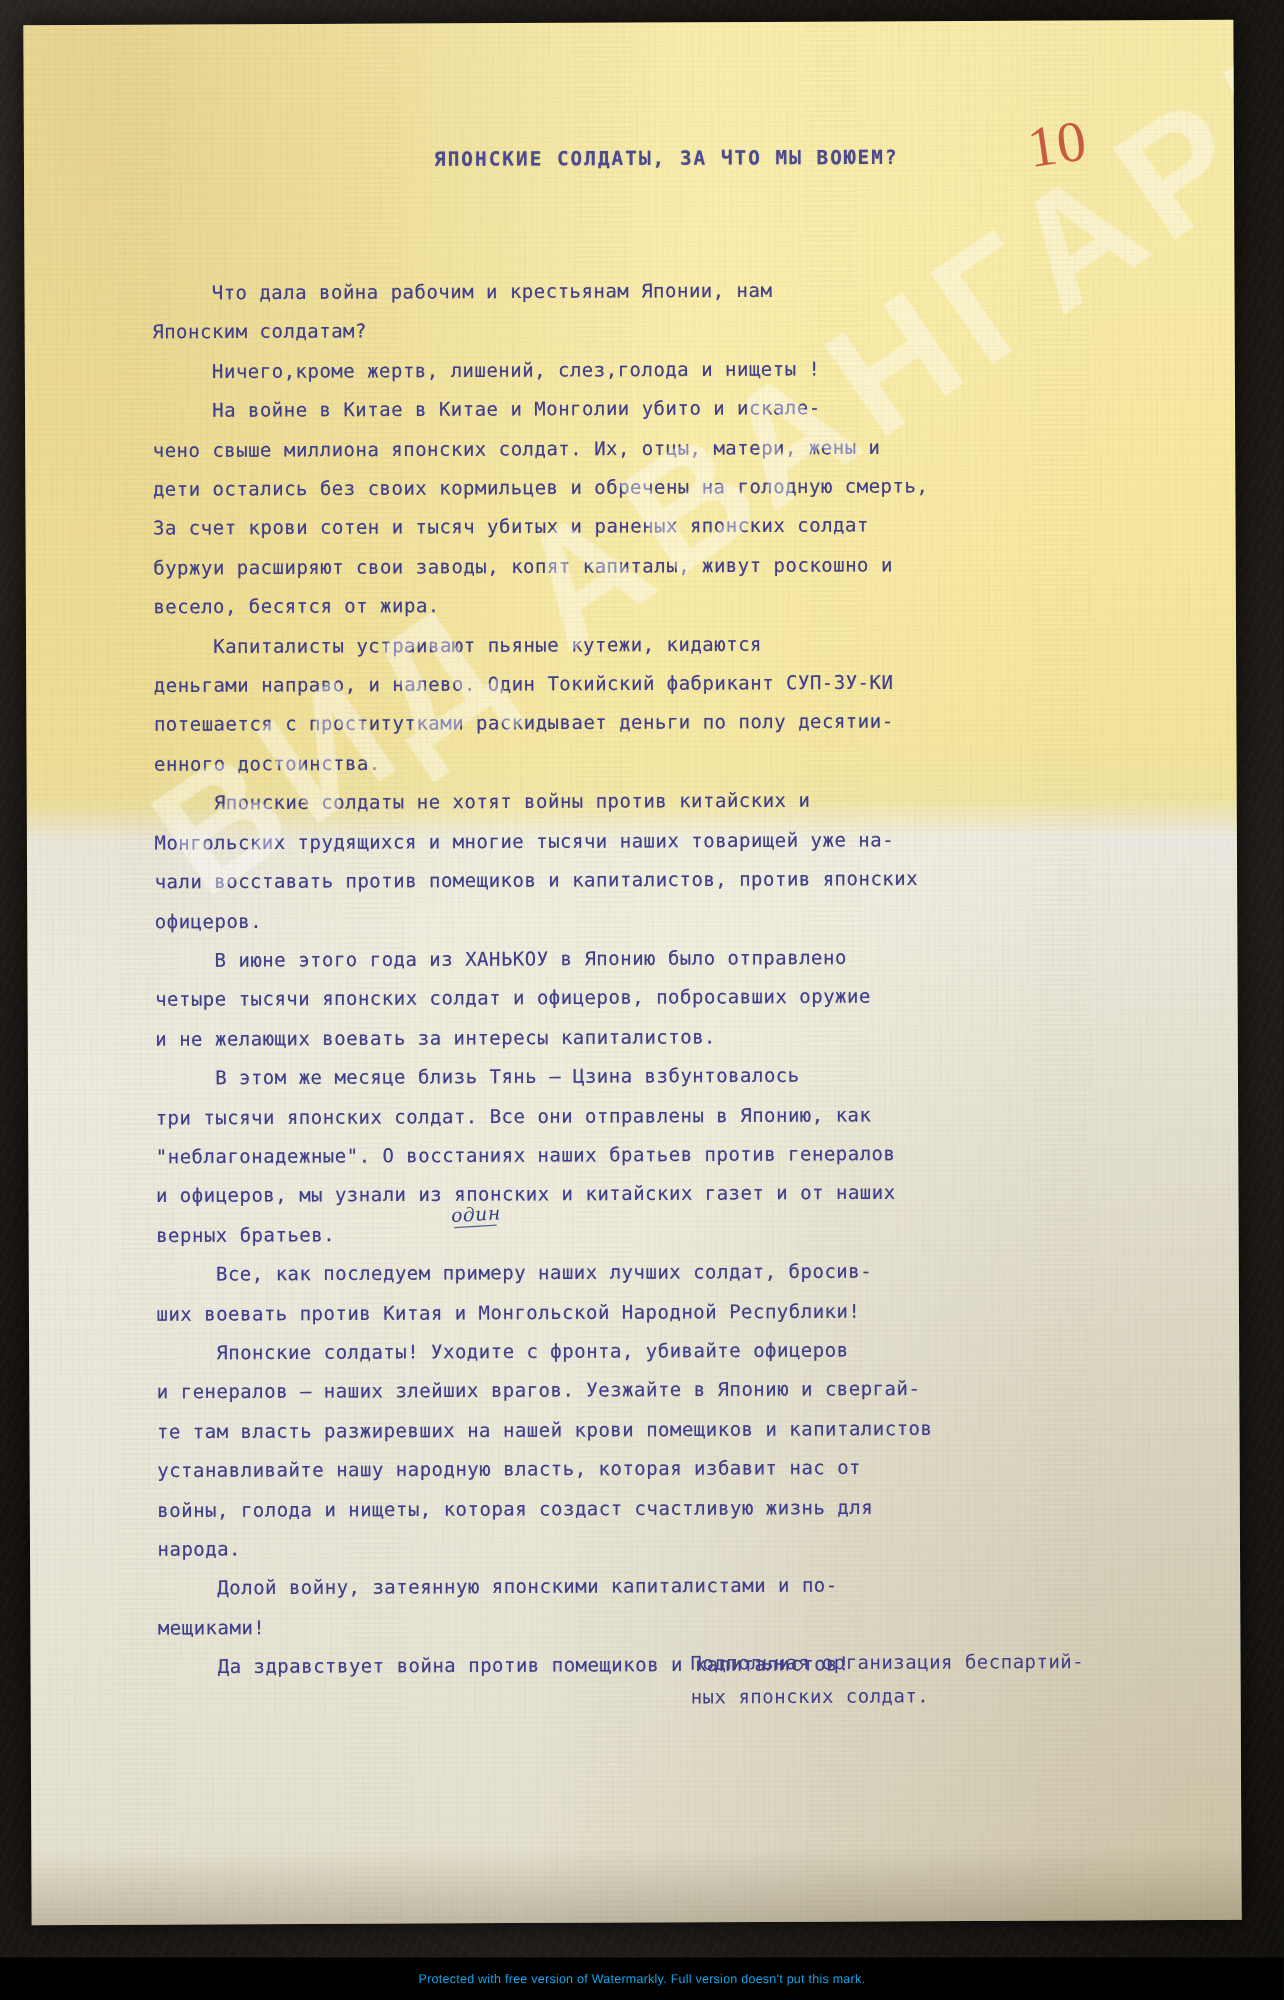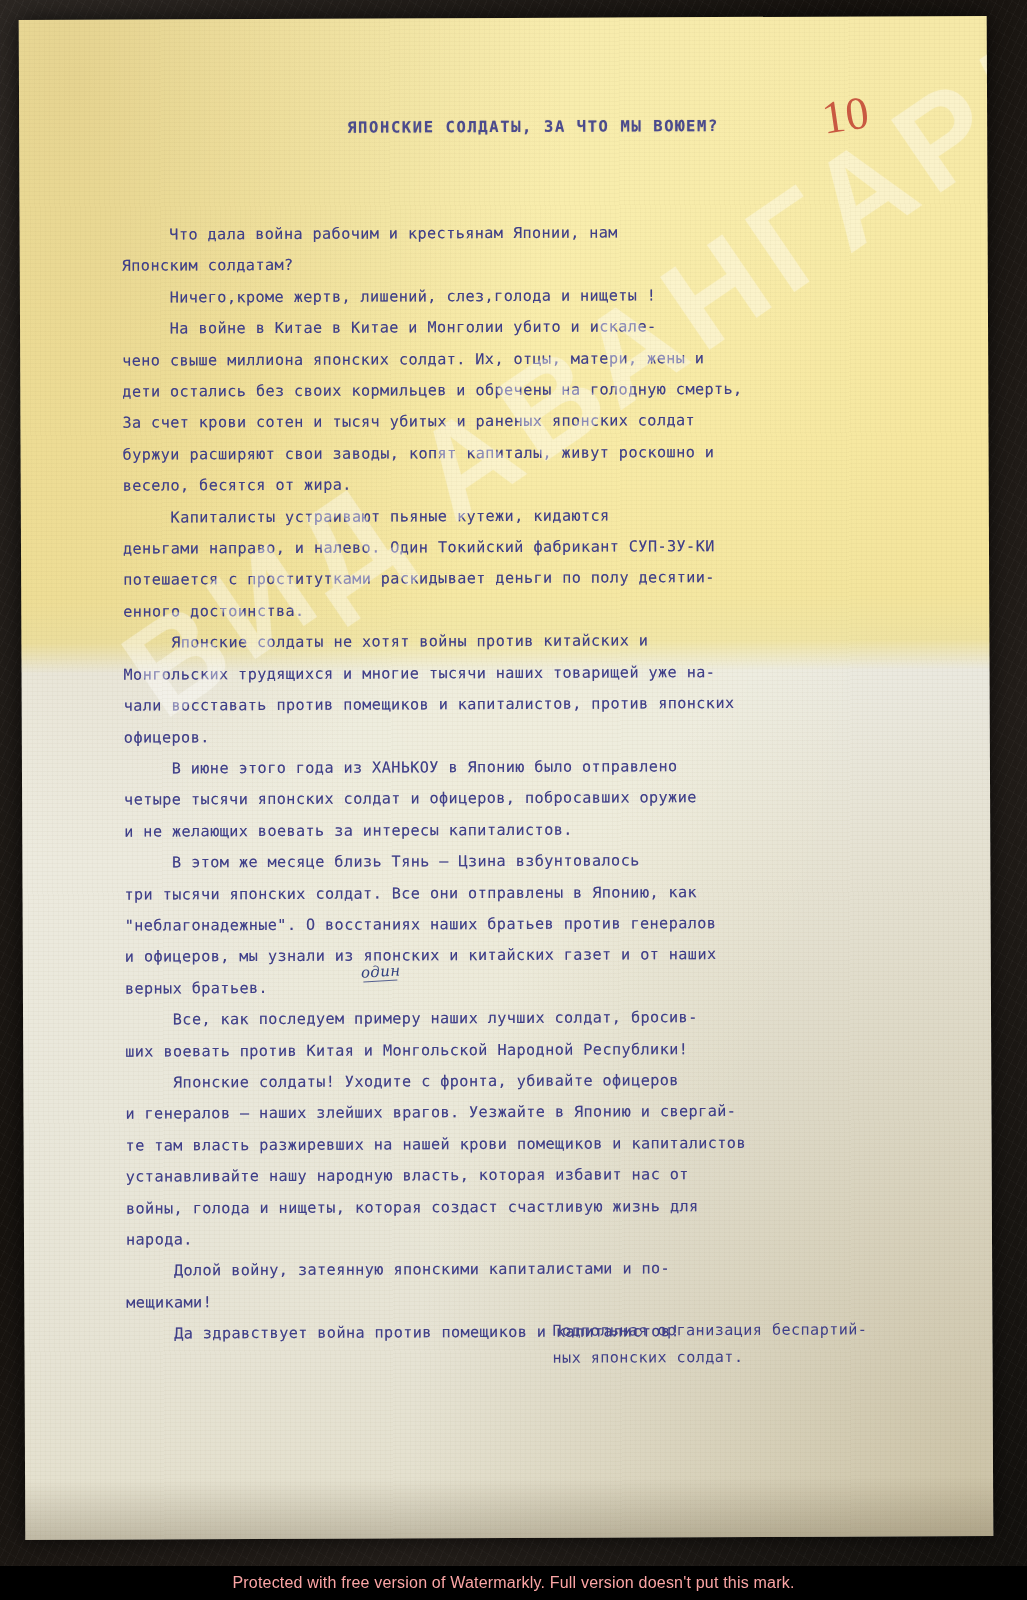--- a/index.html
+++ b/index.html
@@ -189,23 +189,23 @@
   }
 
   
   .wm-bar {
     position: absolute;
     left: 0;
     bottom: 0;
     width: 1027px;
     height: 34px;
     background: #000;
-    color: #fca5a5;
+    color: #0ea5e9;
     font-family: "Liberation Sans", sans-serif;
-    font-size: 16px;
+    font-size: 10px;
     display: flex;
     align-items: center;
     justify-content: center;
     letter-spacing: .2px;
   }
 
   
   .sheet-shadow-bottom {
     position: absolute;
     left: 0; right: 0; bottom: 0;

